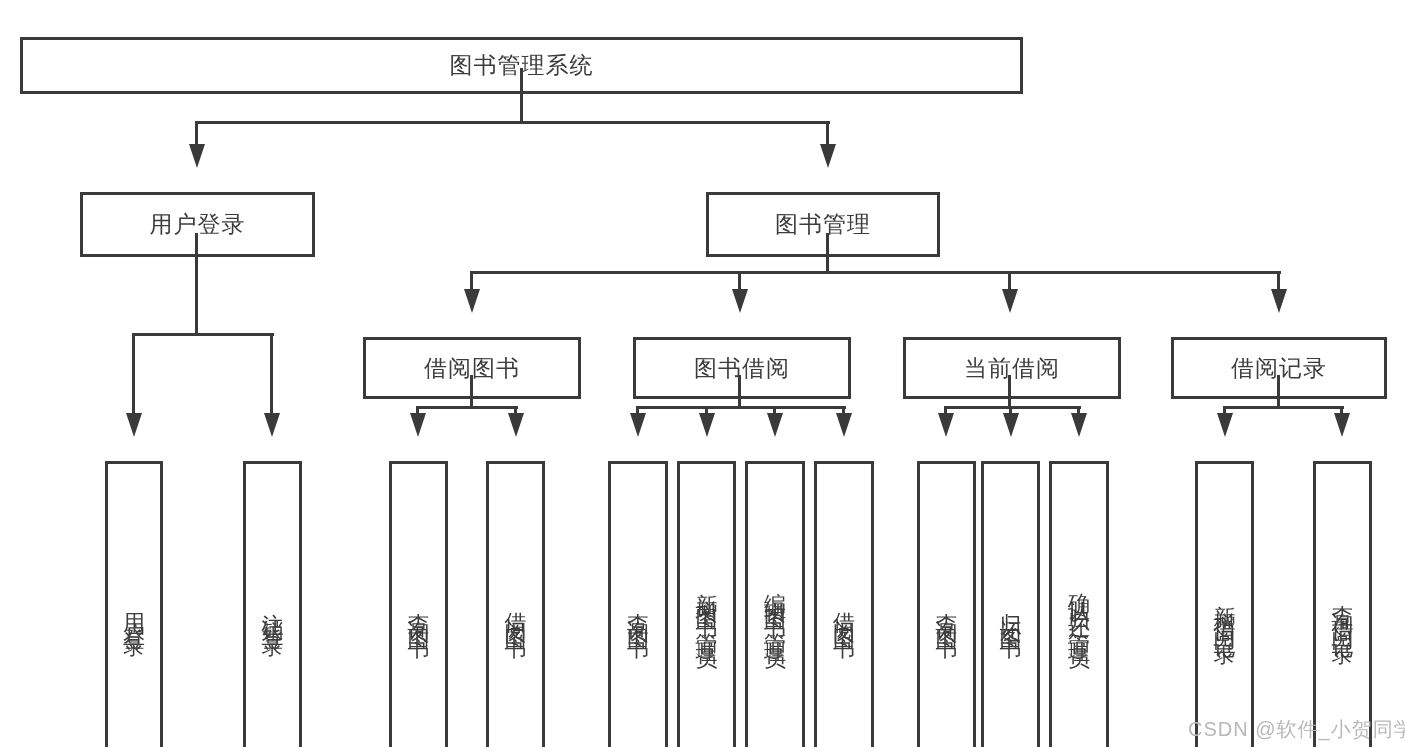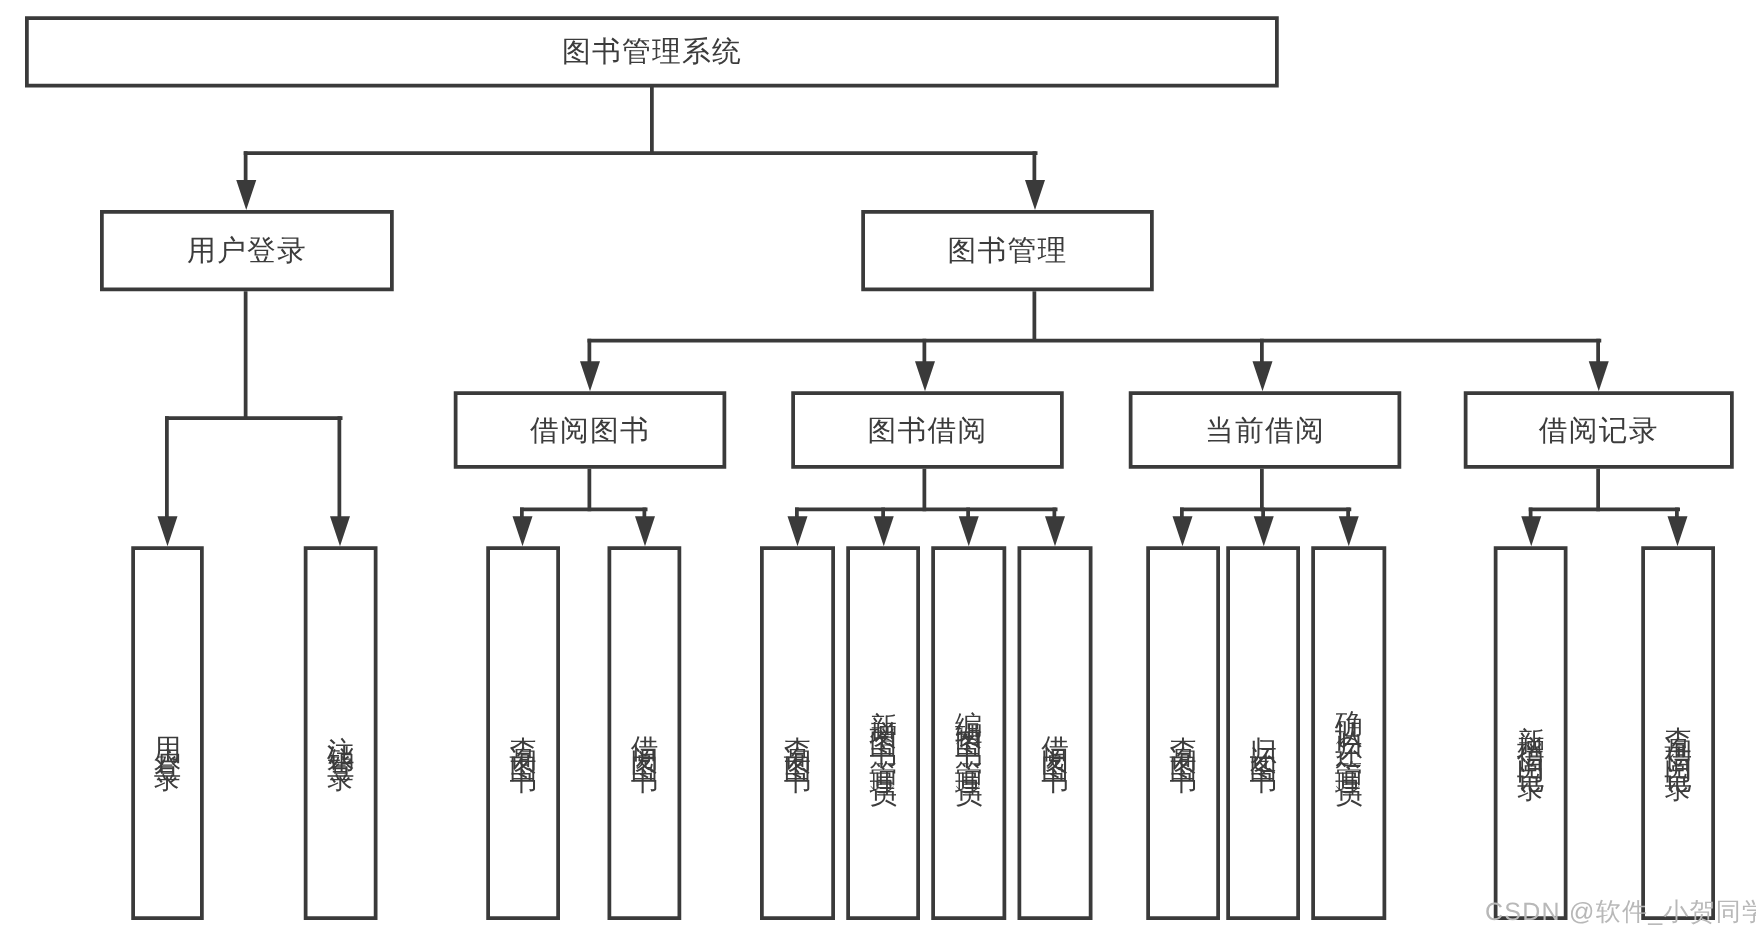--- a/index.html
+++ b/index.html
@@ -10,21 +10,21 @@
   }
   html,body{margin:0;padding:0;background:var(--bg);}
   body{font-family:"Liberation Sans","DejaVu Sans",sans-serif;}
   .canvas{
     position:relative;width:1405px;height:747px;background:var(--bg);
     overflow:hidden;
   }
   .node{
     position:absolute;box-sizing:border-box;border:3px solid var(--line);
     background:var(--bg);display:flex;align-items:center;justify-content:center;
-    color:var(--text);font-size:23px;letter-spacing:1px;white-space:nowrap;
+    color:var(--text);font-size:23px;letter-spacing:1px;white-space:nowrap;margin-top:24px;
   }
   .node-v{
     writing-mode:vertical-rl;text-orientation:mixed;
     font-size:22px;letter-spacing:8px;line-height:1;
   }
   .vline{position:absolute;width:3px;background:var(--line);}
   .hline{position:absolute;height:3px;background:var(--line);}
   .arrow{
     position:absolute;width:0;height:0;
     border-left:8px solid transparent;border-right:8px solid transparent;
@@ -36,21 +36,21 @@
   }
 </style>
 </head>
 <body>
 
 <div class="canvas">
 
   <div class="node" style="left:20px;top:13px;width:1003px;height:57px;">图书管理系统</div>
 
   <div class="node" style="left:80px;top:168px;width:235px;height:65px;">用户登录</div>
-  <div class="node" style="left:689px;top:168px;width:234px;height:65px;">图书管理</div>
+  <div class="node" style="left:706px;top:168px;width:234px;height:65px;">图书管理</div>
 
   <div class="node" style="left:363px;top:313px;width:218px;height:62px;">借阅图书</div>
   <div class="node" style="left:633px;top:313px;width:218px;height:62px;">图书借阅</div>
   <div class="node" style="left:903px;top:313px;width:218px;height:62px;">当前借阅</div>
   <div class="node" style="left:1171px;top:313px;width:216px;height:62px;">借阅记录</div>
 
   <div class="node node-v" style="left:105px;top:437px;width:58px;height:299px;">用户登录</div>
   <div class="node node-v" style="left:243px;top:437px;width:59px;height:299px;">注销登录</div>
 
   <div class="node node-v" style="left:389px;top:437px;width:59px;height:299px;">查询图书</div>

